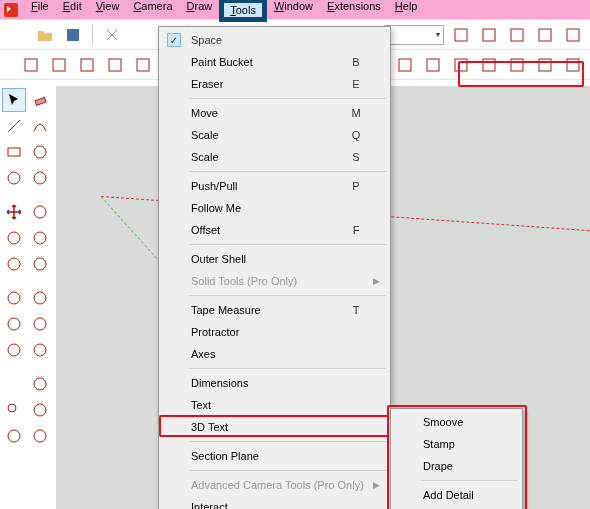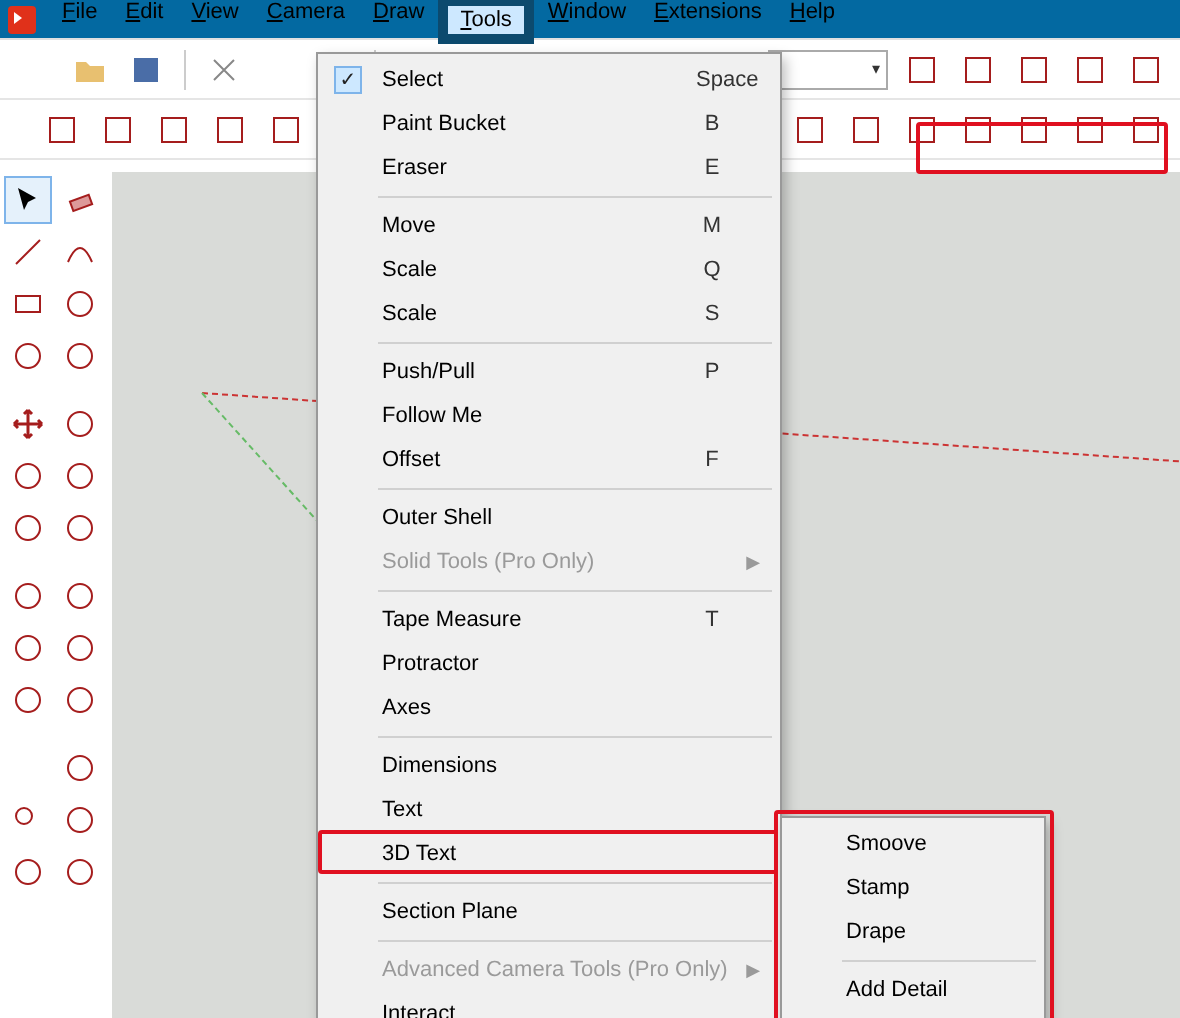--- a/index.html
+++ b/index.html
@@ -1,18 +1,18 @@
 <!DOCTYPE html>
 <html><head>
 <meta charset="utf-8">
 <style>
 * { margin: 0; padding: 0; box-sizing: border-box; font-family: "Segoe UI", Tahoma, sans-serif; font-size: 11px; }
 body { background: #fff; width: 590px; height: 509px; overflow: hidden; position: relative; }
 
-.menubar { display: flex; align-items: center; background: #0369a1; padding: 2px 4px; gap: 0; height: 20px; border-bottom: 1px solid #e0e0e0; }
+.menubar { display: flex; align-items: center; background: #f9a8d4; padding: 2px 4px; gap: 0; height: 20px; border-bottom: 1px solid #e0e0e0; }
 .menubar .mi { padding: 2px 7px; cursor: default; }
 .menubar .mi .ul { text-decoration: underline; }
 .menubar .mi.open { background: #cde8ff; border: 5px solid #0c4a6e; padding: 1px 6px; }
 .menubar .logo { width: 14px; height: 14px; background: #e0311a; margin-right: 6px; border-radius: 2px; position:relative; }
 .menubar .logo:before { content:""; position:absolute; left:3px; top:3px; width:0; height:0; border-left:4px solid #fff; border-top:3px solid transparent; border-bottom:3px solid transparent; }
 
 .toolbar { display: flex; align-items: center; background: #fff; padding: 3px 6px; gap: 6px; height: 30px; border-bottom: 1px solid #e5e5e5; flex-wrap: nowrap; }
 .toolbar .tb { width: 22px; height: 22px; border: 1px solid transparent; display: flex; align-items: center; justify-content: center; }
 .toolbar .sep { width: 1px; height: 20px; background: #ccc; margin: 0 2px; }
 .toolbar .combo { width: 60px; height: 20px; border: 1px solid #aaa; background: #fff; display: flex; align-items: center; justify-content: flex-end; padding-right: 3px; }
@@ -482,21 +482,20 @@
 
 <div class="canvas">
   <div class="axis-red"></div>
   <div class="axis-green"></div>
 </div>
 
 <div class="menu" id="toolsmenu">
   <div class="gutter"></div>
 <div class="it">
       <span class="chk">✓</span>
-      <span class="lbl">Select</span>
       <span class="sc">Space</span>
     </div>
     <div class="it">
       <span class="lbl">Paint Bucket</span>
       <span class="sc">B</span>
     </div>
     <div class="it">
       <span class="lbl">Eraser</span>
       <span class="sc">E</span>
     </div>

